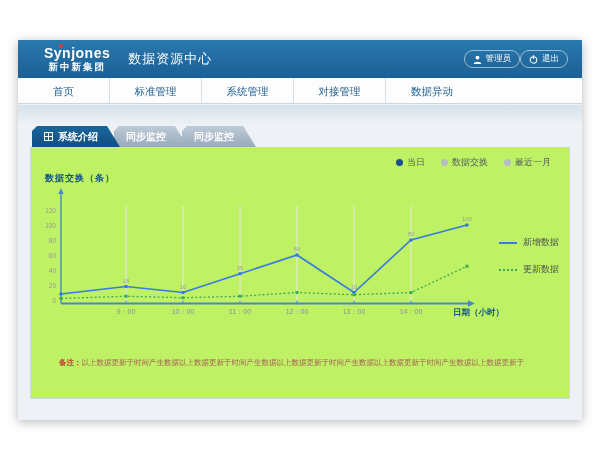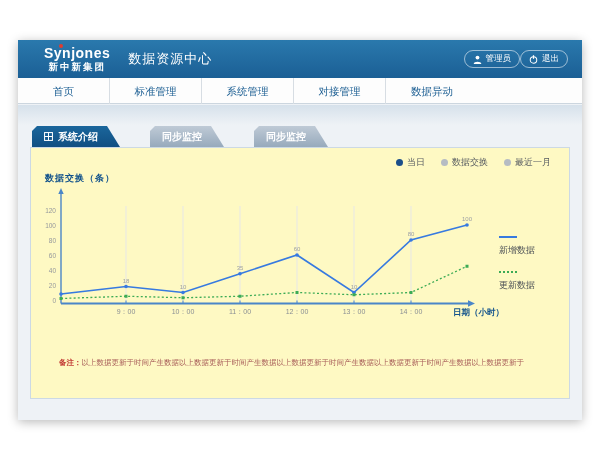--- a/index.html
+++ b/index.html
@@ -17,36 +17,36 @@
   .hdr-actions { margin-left:auto; margin-right:14px; display:flex; }
   .pill { display:flex; align-items:center; gap:4px; background:transparent; border:1px solid rgba(255,255,255,.55); border-radius:9px; color:#fff; font-size:8.5px; padding:2px 8px; cursor:pointer; font-family:inherit; }
 
   
   .nav { position:absolute; left:0; top:38px; width:100%; height:26px; background:#fdfdfd; display:flex; align-items:center; border-bottom:1px solid #ccd6df; }
   .nav-item { flex:0 0 auto; width:92px; text-align:center; font-size:10.5px; font-weight:normal; color:#1d5f93; border-right:1px solid #d7dde3; cursor:pointer; line-height:26px; height:26px; }
   .nav-item:last-child { border-right:none; }
   .subband { position:absolute; left:0; top:65px; width:100%; height:20px; background:linear-gradient(#d6e1eb,#eef2f6); }
 
   
-  .tabs { position:absolute; left:14px; top:86px; height:22px; display:flex;gap:36px; }
+  .tabs { position:absolute; left:14px; top:86px; height:22px; display:flex; }
   .tab { position:relative; height:21px; padding:0 22px 0 12px; font-size:10px; font-weight:bold; color:#fff; display:flex; align-items:center; gap:5px; cursor:pointer; clip-path:polygon(0 100%, 0 5px, 5px 0, calc(100% - 13px) 0, 100% 100%); }
   .tab.active { background:linear-gradient(#1a669c,#114f82); z-index:3; }
   .tab.inactive { background:linear-gradient(#bfcad6,#97aabc); z-index:2; margin-left:-6px; }
   .tab.inactive + .tab.inactive { z-index:1; }
 
   
-  .card { position:absolute; left:12px; top:107px; width:540px; height:252px; background:#fef9c3; border:1px solid #ccd9e4; }
+  .card { position:absolute; left:12px; top:107px; width:540px; height:252px; background:#bef264; border:1px solid #ccd9e4; }
   .radio-legend { position:absolute; right:18px; top:8px; display:flex; gap:16px; align-items:center; }
   .radio { display:flex; align-items:center; gap:4px; font-size:9px; color:#555a60; cursor:pointer; }
   .rdot { width:7px; height:7px; border-radius:50%; background:#b6bcc3; }
   .rdot.sel { background:#1b4f8a; }
   .ylabel { position:absolute; left:14px; top:24px; font-size:9px; font-weight:bold; color:#13538c; letter-spacing:1px; }
   .chart-svg { position:absolute; left:4px; top:38px; }
   .series-legend { position:absolute; left:468px; top:88px; display:flex; flex-direction:column; gap:14px; }
-  .slg { display:flex; gap:6px; font-size:9px; color:#4a4f55; cursor:pointer;flex-direction:column; }
+  .slg { display:flex; align-items:center; gap:6px; font-size:9px; color:#4a4f55; cursor:pointer; }
   .slg .line { width:18px; border-top:2px solid #377ae0; }
   .slg .dline { width:18px; border-top:2px dotted #3cab55; }
   .note { position:absolute; left:28px; top:210px; width:480px; font-size:7.5px; color:#a65a57; line-height:1.4; }
   .note b { color:#c23b35; }
 
   .icon8 { width:9px; height:9px; display:block; }
 </style>
 </head>
 <body>
 

